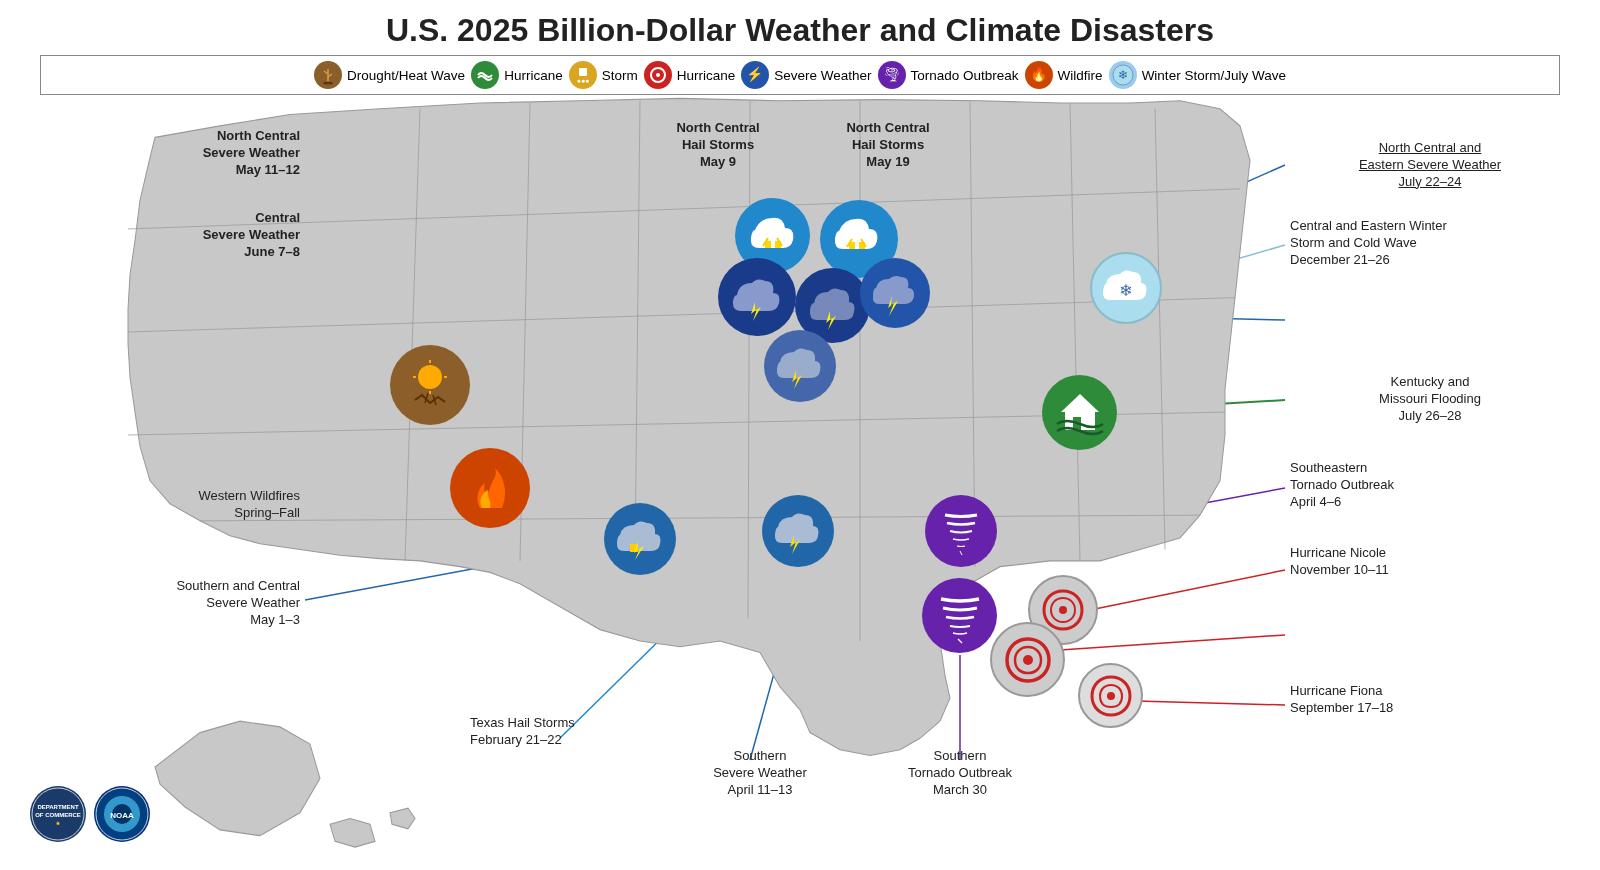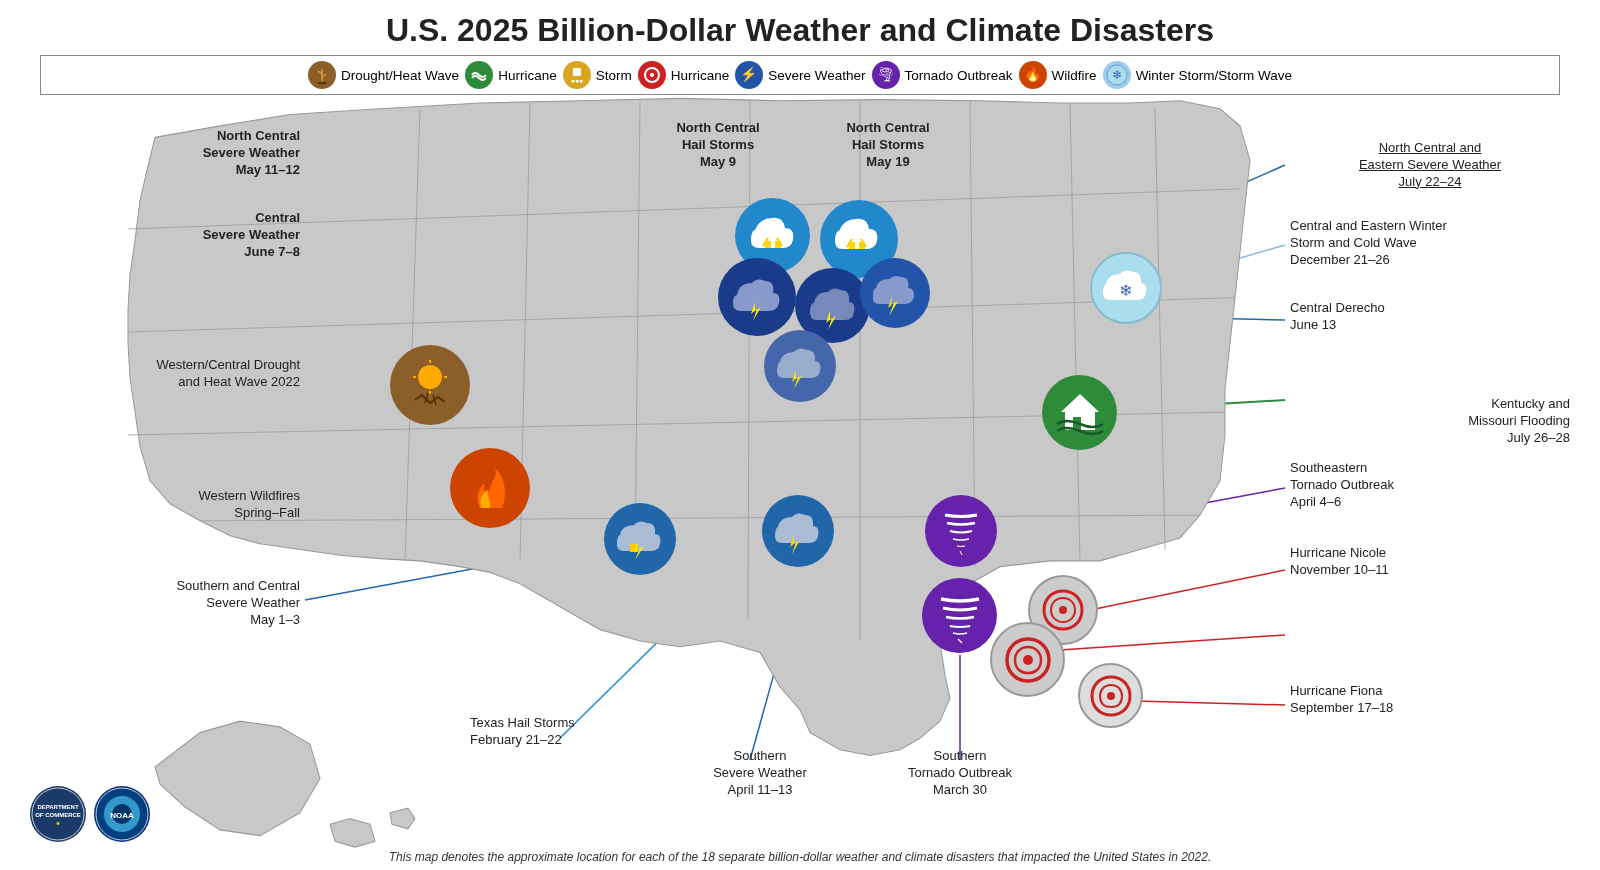--- a/index.html
+++ b/index.html
@@ -198,21 +198,21 @@
       </div>
       <span>Wildfire</span>
     </div>
     <div class="legend-item">
       <div class="legend-icon" style="background:#99CCEE;">
         <svg width="22" height="22" viewBox="0 0 22 22">
             <circle cx="11" cy="11" r="10" fill="#AADDEE" stroke="#7799BB" stroke-width="1"></circle>
             <text x="11" y="15" text-anchor="middle" font-size="12" fill="#3366AA">❄</text>
           </svg>
       </div>
-      <span>Winter Storm/Storm Wave</span>
+      <span>Winter Storm/July Wave</span>
     </div>
   </div>
 
   <svg id="lines-svg">
 
     <line x1="305" y1="162" x2="680" y2="245" stroke="#2266AA" stroke-width="1.5"></line>
 
     <line x1="305" y1="235" x2="620" y2="295" stroke="#2266AA" stroke-width="1.5"></line>
 
     <line x1="305" y1="380" x2="430" y2="390" stroke="#5a3000" stroke-width="1.5"></line>
@@ -421,23 +421,20 @@
       <circle cx="25" cy="25" r="4" fill="#CC2222"></circle>
     </svg>
   </div>
 
   <div class="map-label" style="left:40px;top:128px;text-align:right;width:260px;">
     <strong>North Central<br>Severe Weather<br>May 11–12</strong>
   </div>
   <div class="map-label" style="left:40px;top:210px;text-align:right;width:260px;">
     <strong>Central<br>Severe Weather<br>June 7–8</strong>
   </div>
-  <div class="map-label" style="left:40px;top:357px;text-align:right;width:260px;">
-    Western/Central Drought<br>and Heat Wave 2022
-  </div>
   <div class="map-label" style="left:40px;top:488px;text-align:right;width:260px;">
     Western Wildfires<br>Spring–Fall
   </div>
   <div class="map-label" style="left:40px;top:578px;text-align:right;width:260px;">
     Southern and Central<br>Severe Weather<br>May 1–3
   </div>
 
   <div class="map-label right" style="left:470px;top:715px;width:180px;">
     Texas Hail Storms<br>February 21–22
   </div>
@@ -453,24 +450,21 @@
   <div class="map-label right" style="left:880px;top:748px;text-align:center;width:160px;">
     Southern<br>Tornado Outbreak<br>March 30
   </div>
 
   <div class="map-label right" style="left:1290px;top:140px;text-align:center;width:280px;text-decoration:underline;">
     North Central and<br>Eastern Severe Weather<br>July 22–24
   </div>
   <div class="map-label right" style="left:1290px;top:218px;text-align:left;width:280px;">
     Central and Eastern Winter<br>Storm and Cold Wave<br>December 21–26
   </div>
-  <div class="map-label right" style="left:1290px;top:300px;text-align:left;width:280px;">
-    Central Derecho<br>June 13
-  </div>
-  <div class="map-label right" style="left:1290px;top:396px;text-align:right;width:280px;">
+  <div class="map-label right" style="left:1290px;top:374px;text-align:center;width:280px;">
     Kentucky and<br>Missouri Flooding<br>July 26–28
   </div>
   <div class="map-label right" style="left:1290px;top:460px;text-align:left;width:280px;">
     Southeastern<br>Tornado Outbreak<br>April 4–6
   </div>
   <div class="map-label right" style="left:1290px;top:545px;text-align:left;width:280px;">
     Hurricane Nicole<br>November 10–11
   </div>
   <div class="map-label right" style="left:1290px;top:683px;text-align:left;width:280px;">
     Hurricane Fiona<br>September 17–18
@@ -488,15 +482,14 @@
     <div class="logo-circle" style="background:#003087;width:56px;height:56px;">
       <svg width="54" height="54" viewBox="0 0 54 54">
         <circle cx="27" cy="27" r="26" fill="#004080" stroke="#ccc" stroke-width="1"></circle>
         <circle cx="27" cy="27" r="18" fill="#3399CC"></circle>
         <circle cx="27" cy="27" r="10" fill="#003366"></circle>
         <text x="27" y="31" text-anchor="middle" font-size="8" font-weight="bold" fill="white">NOAA</text>
       </svg>
     </div>
   </div>
 
-  <div id="footer-text">This map denotes the approximate location for each of the 18 separate billion-dollar weather and climate disasters that impacted the United States in 2022.</div>
 
 </div>
 
 </body></html>

